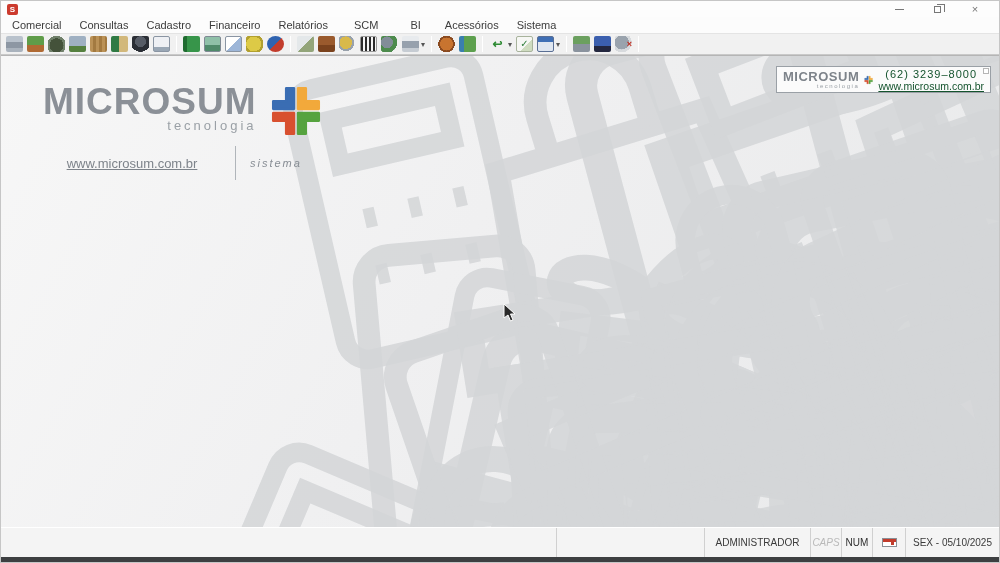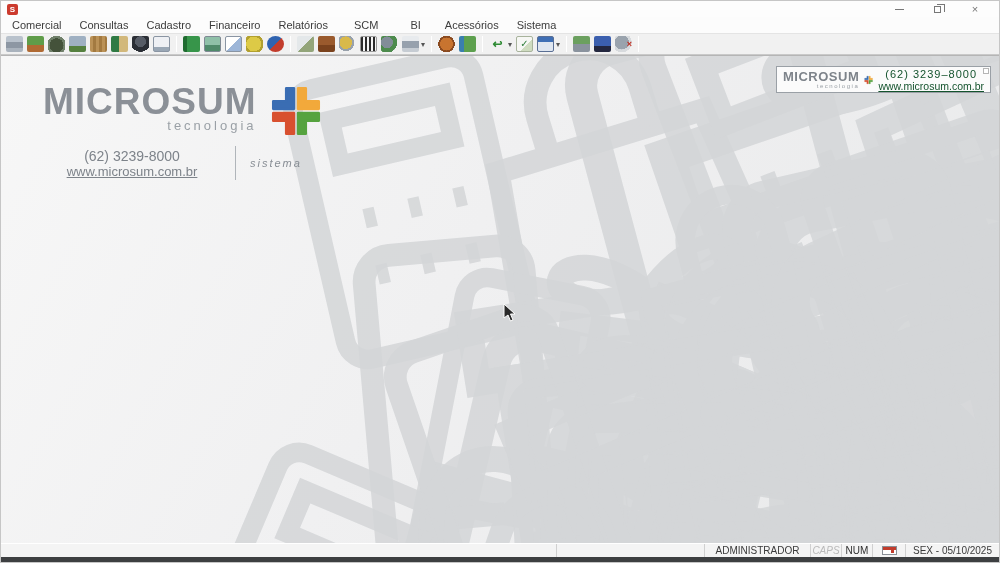--- a/index.html
+++ b/index.html
@@ -71,21 +71,21 @@
   .bb-logotype { text-align:right; }
   .bb-name { font-size:13px; font-weight:bold; color:#7d838a; letter-spacing:.5px; line-height:12px; }
   .bb-tag { font-size:6px; color:#9aa0a6; letter-spacing:1.5px; }
   .bb-contact { text-align:center; flex:1; color:#14532d; }
   .bb-phone { font-size:11px; letter-spacing:1px; }
   .bb-site { font-size:10.5px; text-decoration:underline; cursor:pointer; }
 
   .cursor { position:absolute; left:502px; top:247px; pointer-events:none; }
 
   
-  .statusbar { height:14px; background:#f4f4f4; display:flex; align-items:stretch;
+  .statusbar { height:30px; background:#f4f4f4; display:flex; align-items:stretch;
     font-size:10px; color:#3a3a3a; flex:0 0 auto; border-top:1px solid #ffffff; }
   .sp { border-right:1px solid #d0d0d0; display:flex; align-items:center;
     justify-content:center; background:#f4f4f4; }
   .sp-1 { flex:1; }
   .sp-2 { width:148px; }
   .sp-user { width:106px; }
   .sp-caps { width:31px; color:#b9b9b9;font-style:italic; }
   .sp-num { width:31px; color:#2e2e2e; }
   .sp-cal { width:33px; gap:2px; cursor:default; }
   .cal-ico { width:15px; height:9px; background:#fff; border:1px solid #8a8f96; position:relative; }
@@ -365,21 +365,20 @@
         <div class="bc-logotype">
           <div class="bc-name">MICROSUM</div>
           <div class="bc-tag">tecnologia</div>
         </div>
         <svg width="54" height="54" viewBox="0 0 100 100">
             <use href="#logo-plus"></use>
           </svg>
       </div>
       <div class="bc-row2">
         <div class="bc-contact">
-          <div class="bc-phone">(62) 3239-8000</div>
           <div class="bc-site">www.microsum.com.br</div>
         </div>
         <div class="bc-vrule"></div>
         <div class="bc-system">
           <div class="bc-syslabel">sistema</div>
         </div>
       </div>
     </div>
 
     <div class="brand-badge">

